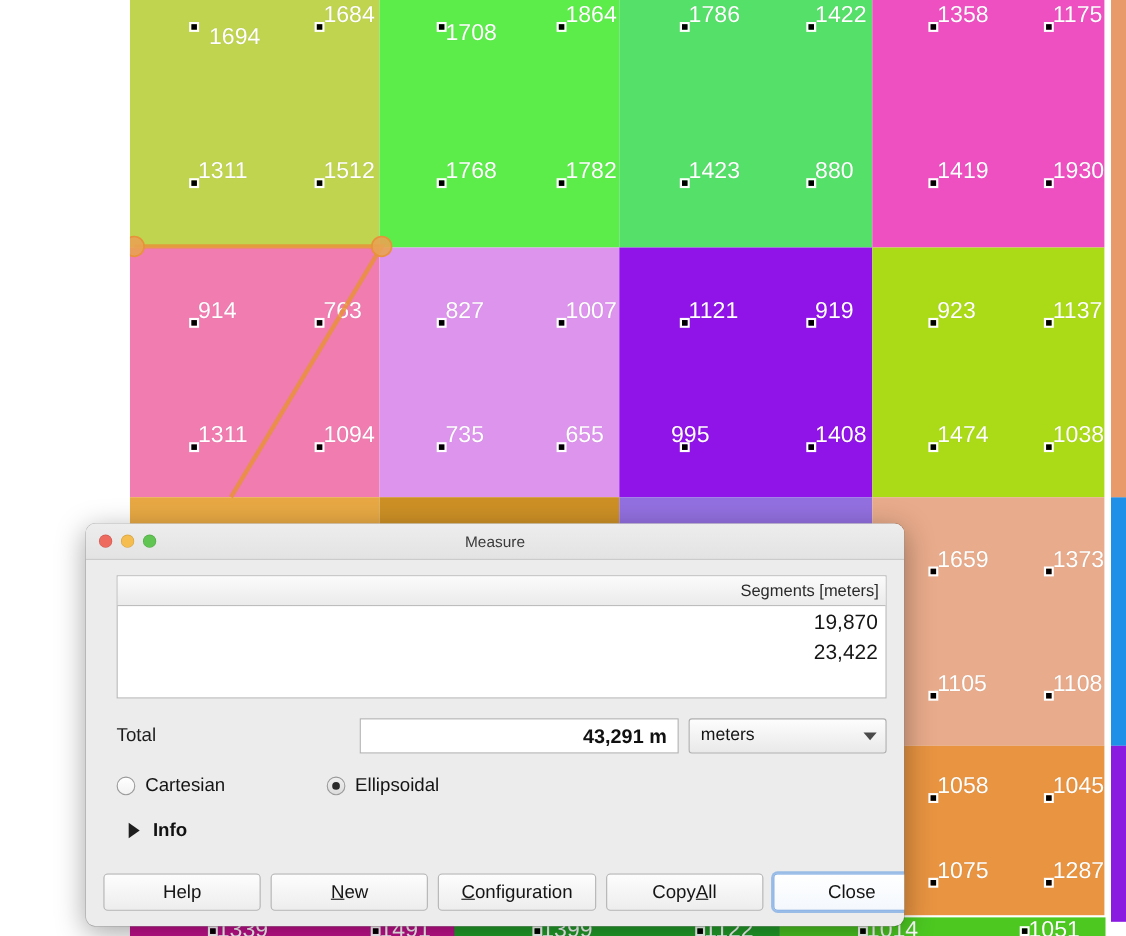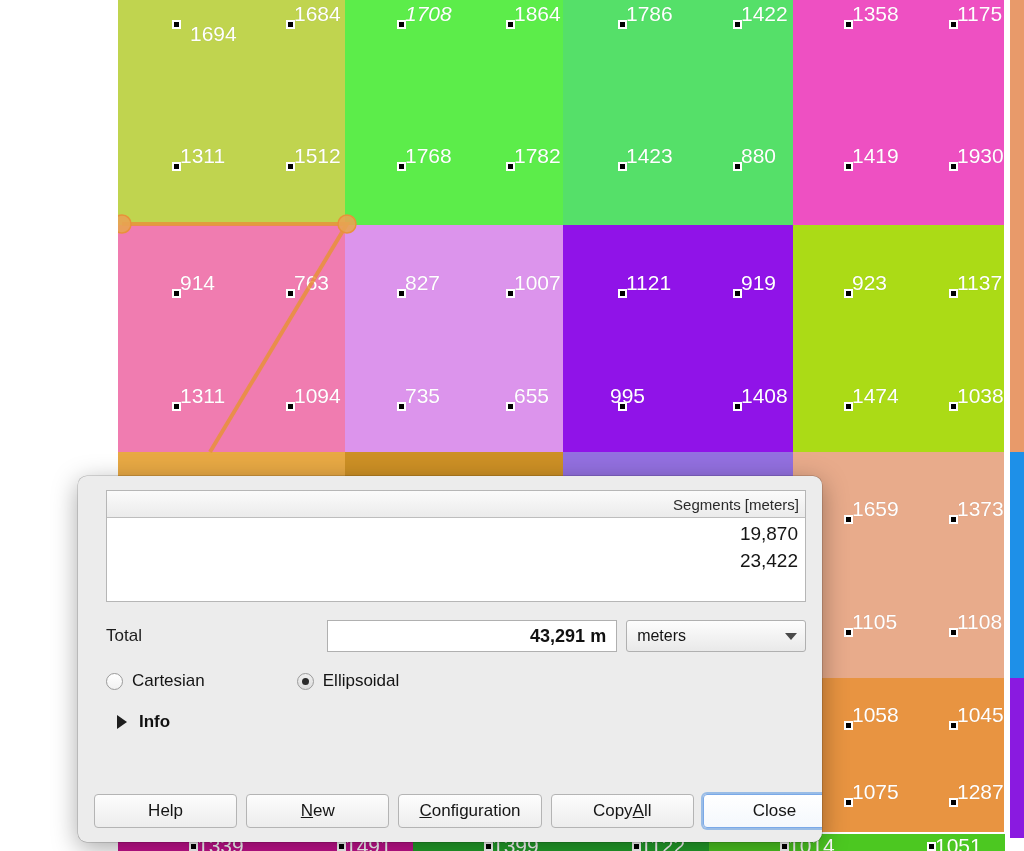--- a/index.html
+++ b/index.html
@@ -213,21 +213,21 @@
         </div>
         <div class="mlabel" style="left: 62px; top: 145px;">1311</div>
         <div class="marker" style="left: 168px; top: 162px;">
           <i></i>
         </div>
         <div class="mlabel" style="left: 176px; top: 145px;">1512</div>
         <div class="cell" style="left: 227px; top: -60px; width: 218px; height: 285px; background: rgb(92, 237, 74);"></div>
         <div class="marker" style="left: 279px; top: 20px;">
           <i></i>
         </div>
-        <div class="mlabel" style="left: 287px; top: 3px; font-style: italic;">1708</div>
+        <div class="mlabel" style="left: 287px; top: 19px;">1708</div>
         <div class="marker" style="left: 388px; top: 20px;">
           <i></i>
         </div>
         <div class="mlabel" style="left: 396px; top: 3px;">1864</div>
         <div class="marker" style="left: 279px; top: 162px;">
           <i></i>
         </div>
         <div class="mlabel" style="left: 287px; top: 145px;">1768</div>
         <div class="marker" style="left: 388px; top: 162px;">
           <i></i>
@@ -405,20 +405,28 @@
       </div>
     <svg id="measure-line" width="906" height="851" viewBox="0 0 906 851">
         <path d="M4 224 L229 224 L92 452" stroke="#e8923a" stroke-width="4" fill="none" stroke-opacity="0.85"></path>
         <circle cx="4" cy="224" r="9" fill="#e8a352" fill-opacity="0.9" stroke="#e8923a" stroke-width="1.5"></circle>
         <circle cx="229" cy="224" r="9" fill="#e8a352" fill-opacity="0.9" stroke="#e8923a" stroke-width="1.5"></circle>
       </svg>
   </div>
 
   <div id="dialog">
 
+    <div id="titlebar">
+      <div class="lights">
+        <div class="light red"></div>
+        <div class="light yellow"></div>
+        <div class="light green"></div>
+      </div>
+      <div id="dlg-title">Measure</div>
+    </div>
 
     <div id="dlg-body">
 
       <div class="list-box">
         <div class="list-head">
           <span>Segments [meters]</span>
         </div>
         <div class="list-rows" id="segment-rows">
             <div class="list-row">19,870</div>
             <div class="list-row">23,422</div>

